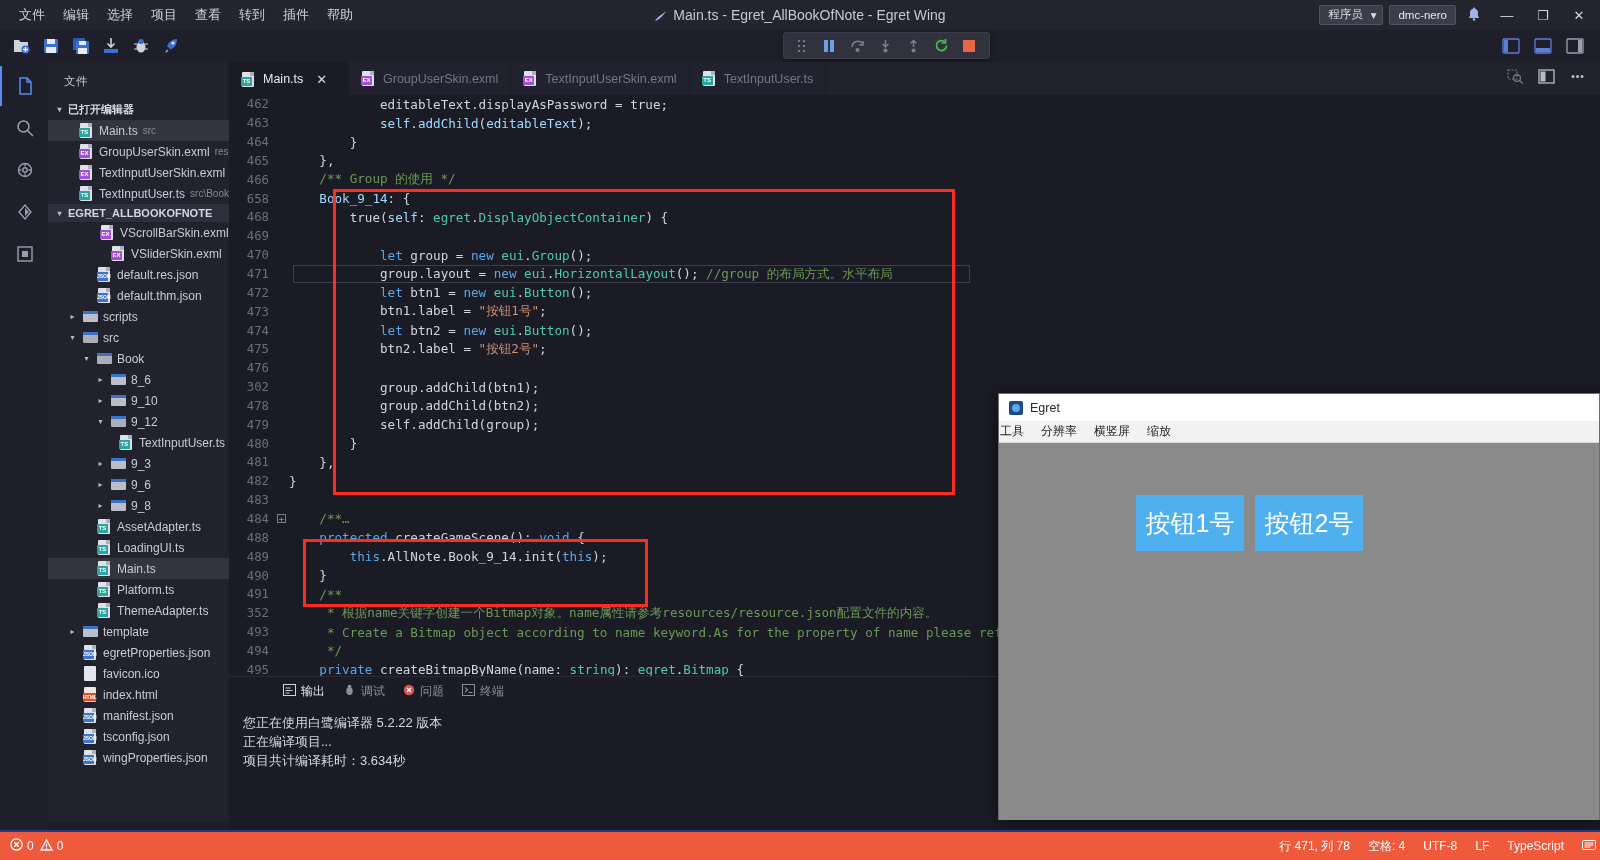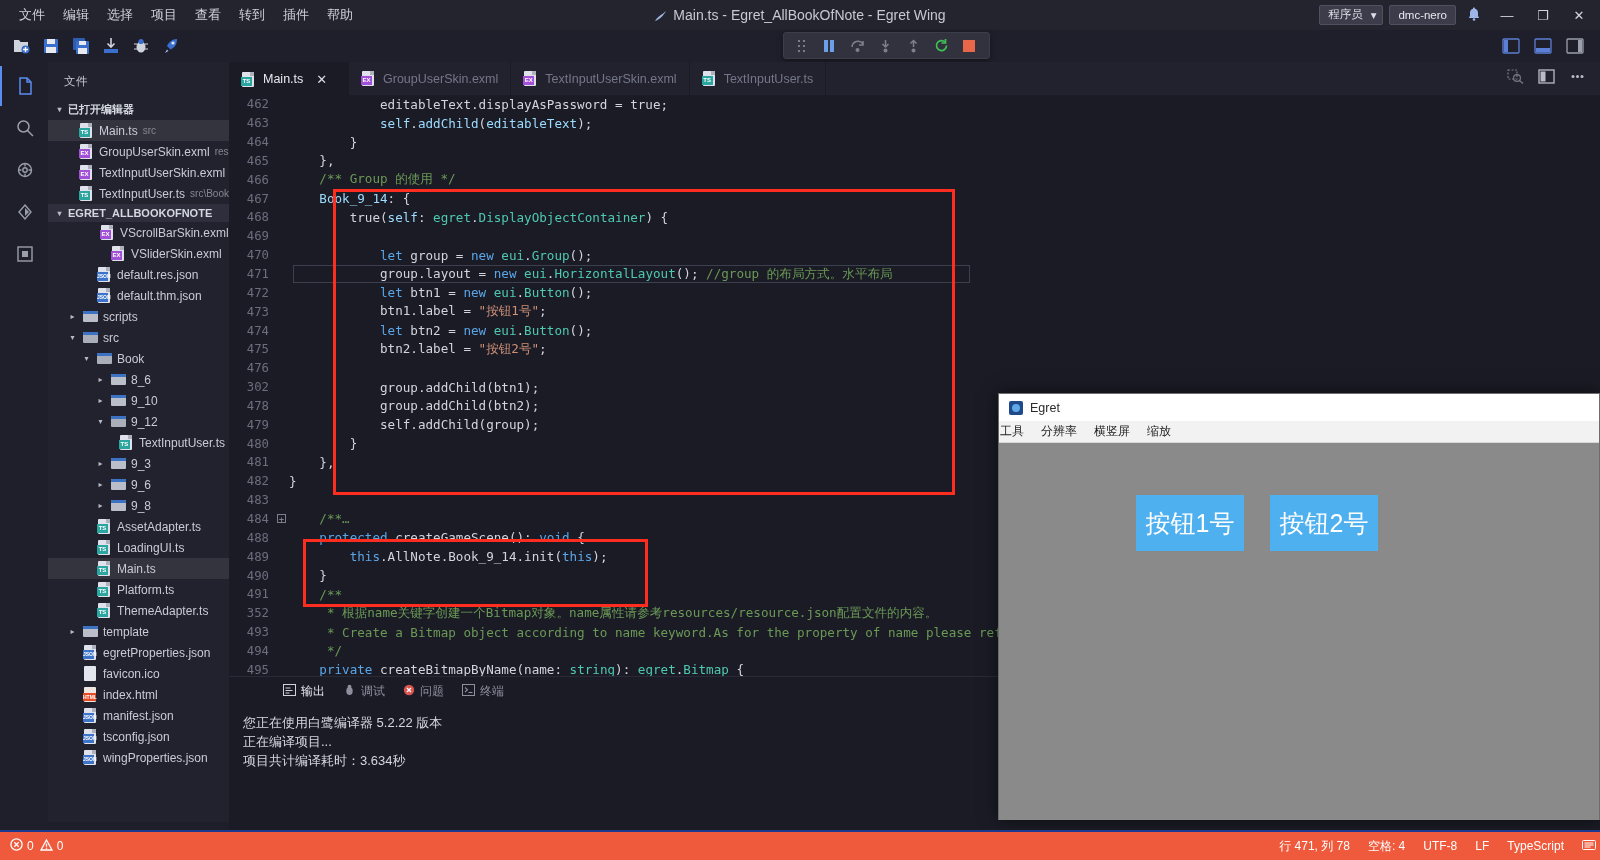--- a/index.html
+++ b/index.html
@@ -820,21 +820,21 @@
       </div>
     </div>
 
     <div class="code-area">
       <div id="code-host" class="code-scroll">
           <div class="line"><span class="lnum">462</span><span class="ltext"><span class="pln">            editableText.displayAsPassword = true;</span></span></div>
           <div class="line"><span class="lnum">463</span><span class="ltext"><span class="pln">            </span><span class="prop">self</span><span class="pln">.</span><span class="prop">addChild</span><span class="pln">(</span><span class="prop">editableText</span><span class="pln">);</span></span></div>
           <div class="line"><span class="lnum">464</span><span class="ltext"><span class="pln">        }</span></span></div>
           <div class="line"><span class="lnum">465</span><span class="ltext"><span class="pln">    },</span></span></div>
           <div class="line"><span class="lnum">466</span><span class="ltext"><span class="cmt">    /** Group 的使用 */</span></span></div>
-          <div class="line"><span class="lnum">467</span><span class="ltext"><span class="pln">    </span><span class="idn">Book_9_14</span><span class="pln">: {</span></span></div>
+          <div class="line"><span class="lnum">658</span><span class="ltext"><span class="pln">    </span><span class="idn">Book_9_14</span><span class="pln">: {</span></span></div>
           <div class="line"><span class="lnum">468</span><span class="ltext"><span class="pln">        true(</span><span class="prop">self</span><span class="pln">: </span><span class="typ">egret</span><span class="pln">.</span><span class="typ">DisplayObjectContainer</span><span class="pln">) {</span></span></div>
           <div class="line"><span class="lnum">469</span><span class="ltext"><span class="pln"></span></span></div>
           <div class="line"><span class="lnum">470</span><span class="ltext"><span class="pln">            </span><span class="kw">let</span><span class="pln"> group = </span><span class="kw">new</span><span class="pln"> </span><span class="typ">eui</span><span class="pln">.</span><span class="typ">Group</span><span class="pln">();</span></span></div>
           <div class="line cur"><span class="lnum">471</span><span class="ltext"><span class="pln">            group.layout = </span><span class="kw">new</span><span class="pln"> </span><span class="typ">eui</span><span class="pln">.</span><span class="typ">HorizontalLayout</span><span class="pln">(); </span><span class="cmt">//group 的布局方式。水平布局</span></span><span class="cur-line-box"></span></div>
           <div class="line"><span class="lnum">472</span><span class="ltext"><span class="pln">            </span><span class="kw">let</span><span class="pln"> btn1 = </span><span class="kw">new</span><span class="pln"> </span><span class="typ">eui</span><span class="pln">.</span><span class="typ">Button</span><span class="pln">();</span></span></div>
           <div class="line"><span class="lnum">473</span><span class="ltext"><span class="pln">            btn1.label = </span><span class="str">"按钮1号"</span><span class="pln">;</span></span></div>
           <div class="line"><span class="lnum">474</span><span class="ltext"><span class="pln">            </span><span class="kw">let</span><span class="pln"> btn2 = </span><span class="kw">new</span><span class="pln"> </span><span class="typ">eui</span><span class="pln">.</span><span class="typ">Button</span><span class="pln">();</span></span></div>
           <div class="line"><span class="lnum">475</span><span class="ltext"><span class="pln">            btn2.label = </span><span class="str">"按钮2号"</span><span class="pln">;</span></span></div>
           <div class="line"><span class="lnum">476</span><span class="ltext"><span class="pln"></span></span></div>
           <div class="line"><span class="lnum">302</span><span class="ltext"><span class="pln">            group.addChild(btn1);</span></span></div>
@@ -916,21 +916,21 @@
       <span>Egret</span>
     </div>
     <div class="egret-menu">
       <span>工具</span>
       <span>分辨率</span>
       <span>横竖屏</span>
       <span>缩放</span>
     </div>
     <div class="egret-stage" style="background: rgb(138, 138, 138);">
       <div class="eui-btn" style="left: 137px; background: rgb(79, 176, 239);">按钮1号</div>
-      <div class="eui-btn" style="left: 271px; background: rgb(79, 176, 239);">按钮2号</div>
+      <div class="eui-btn" style="left: 256px; background: rgb(79, 176, 239);">按钮2号</div>
     </div>
   </div>
 
   <div class="status-top-line"></div>
   <div class="statusbar" style="background: rgb(240, 90, 60);">
     <div class="sb-left">
       <span class="sb-item">
         <span>
           <svg width="13" height="13" viewBox="0 0 13 13">
               <circle cx="6.5" cy="6.5" r="5.6" fill="none" stroke="#fff" stroke-width="1.3"></circle>

